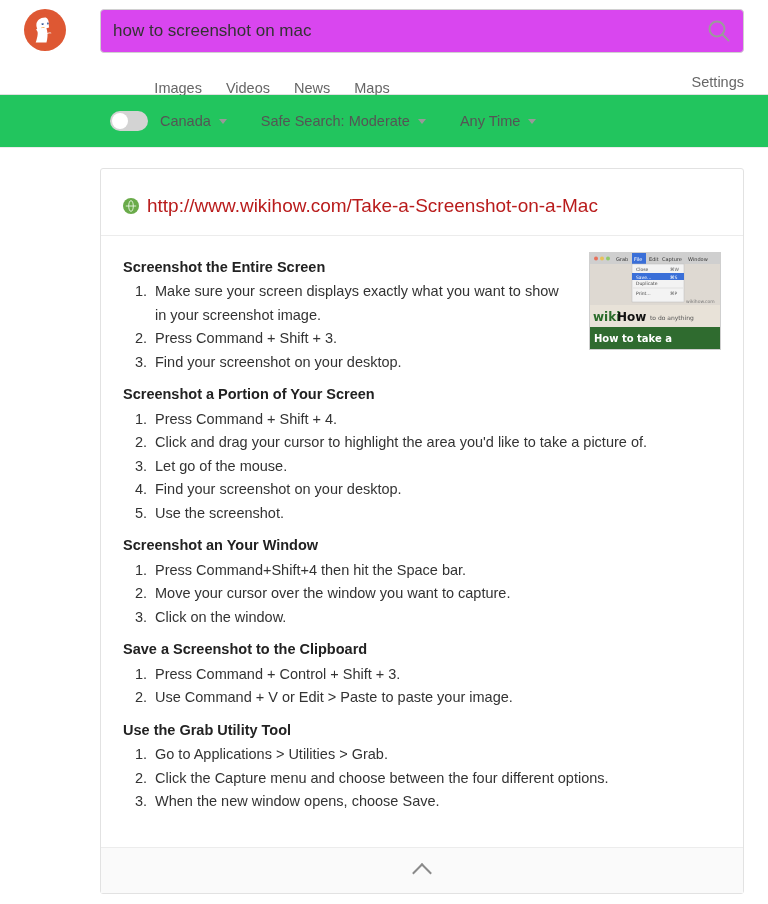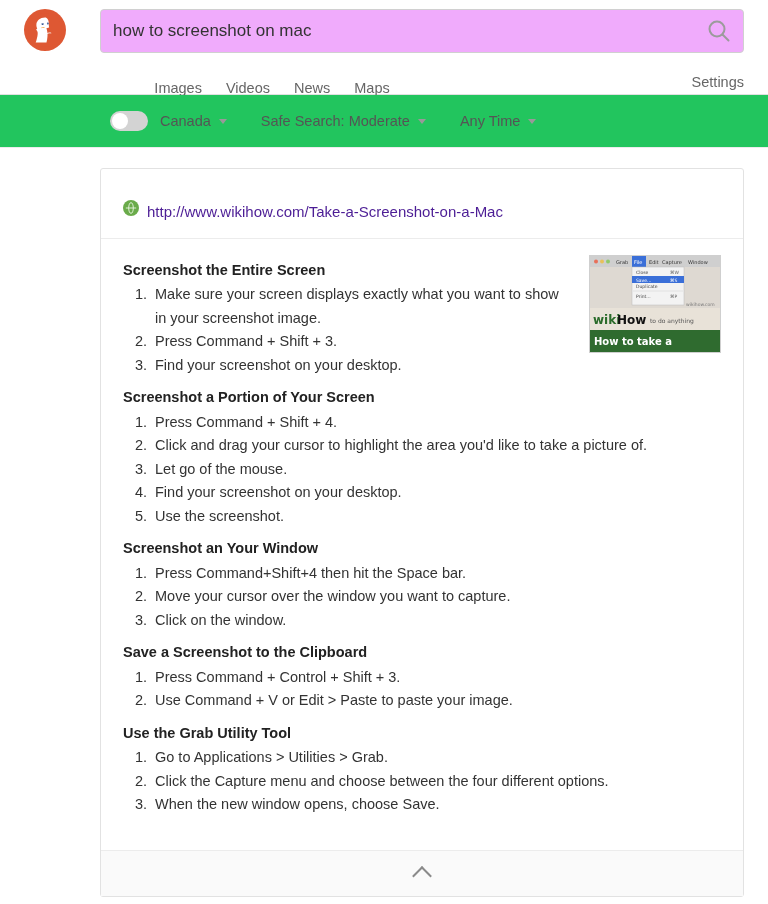--- a/index.html
+++ b/index.html
@@ -28,21 +28,21 @@
     display: flex; align-items: center; justify-content: center;
   }
   .logo svg { display: block; }
 
   .searchbox {
     position: absolute;
     left: 100px; top: 9px;
     width: 644px; height: 44px;
     border: 1px solid #d0d0d0;
     border-radius: 4px;
-    background: #f0abfc;
+    background: #d946ef;
     display: flex;
     align-items: flex-end;
   }
   .search-input {
     flex: 1;
     border: none;
     outline: none;
     font-size: 17px;
     color: #333;
     padding: 0 12px 0 12px;
@@ -162,24 +162,23 @@
     gap: 8px;
   }
   .favicon {
     width: 16px; height: 16px;
     border-radius: 50%;
     background: #6aab4a;
     display: flex; align-items: center; justify-content: center;
     flex: none;
   }
   .result-url {
-    font-size: 15px;
-    color: #4c1d95;
-    cursor: pointer;
-    margin-top: 8px;
+    font-size: 19px;
+    color: #b91c1c;
+    cursor: pointer;
   }
 
   .card-body {
     padding: 20px 22px 24px 22px;
     position: relative;
     min-height: 560px;
   }
   .thumb {
     position: absolute;
     right: 22px; top: 16px;

